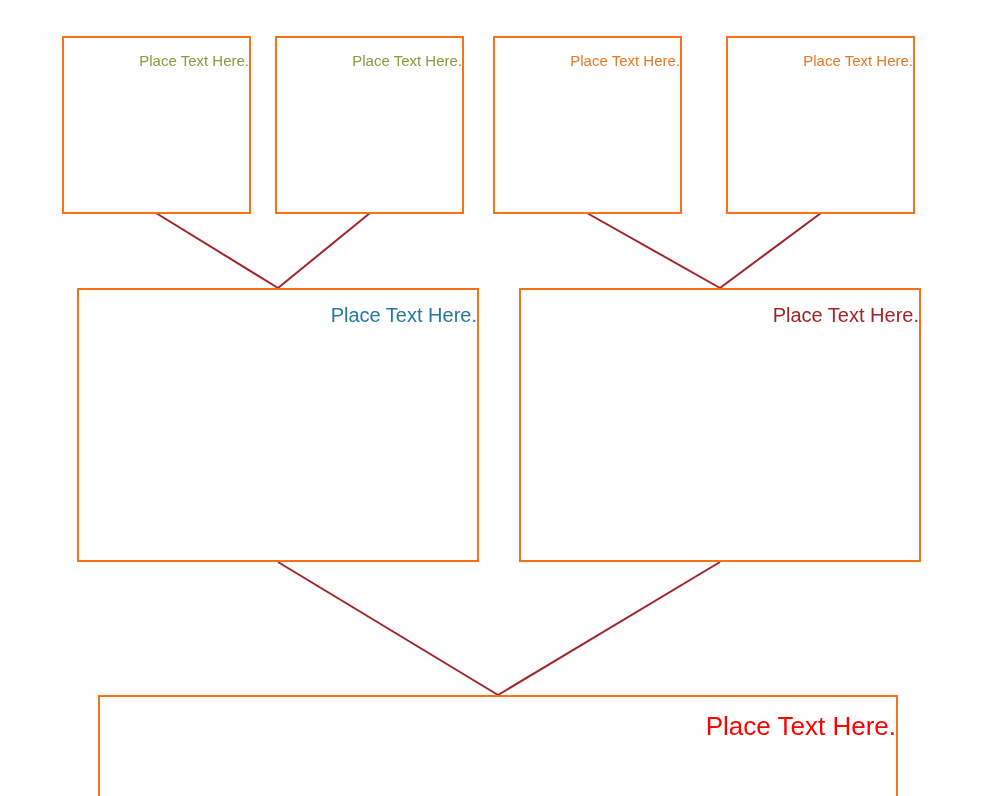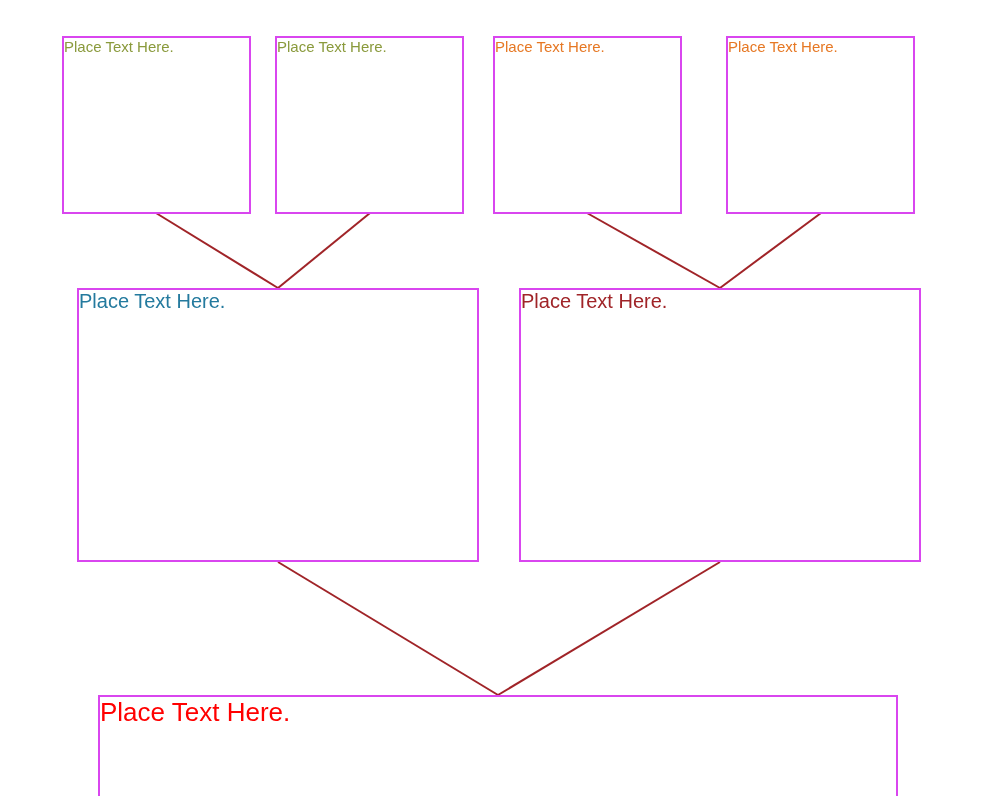--- a/index.html
+++ b/index.html
@@ -11,24 +11,25 @@
     font-family: Arial, Helvetica, sans-serif;
     overflow: hidden;
   }
   .canvas {
     position: relative;
     width: 993px;
     height: 796px;
   }
   .box {
     position: absolute;
-    border: 2px solid #d946ef;
+    border: 2px solid #f97316;
     background: #ffffff;
     box-sizing: border-box;
-    text-align: left;
+    text-align: right;
+    padding-top: 14px;
   }
   .small {
     width: 189px;
     height: 178px;
     font-size: 15px;
   }
   .mid {
     width: 402px;
     height: 274px;
     font-size: 20px;

